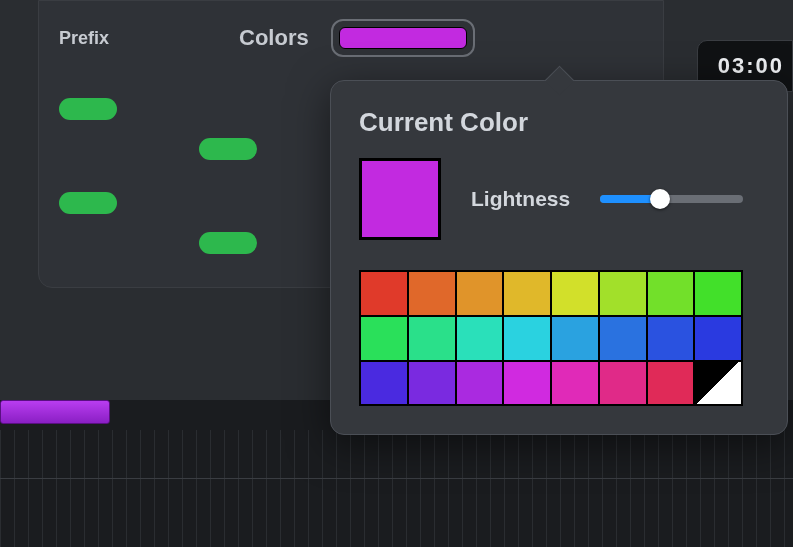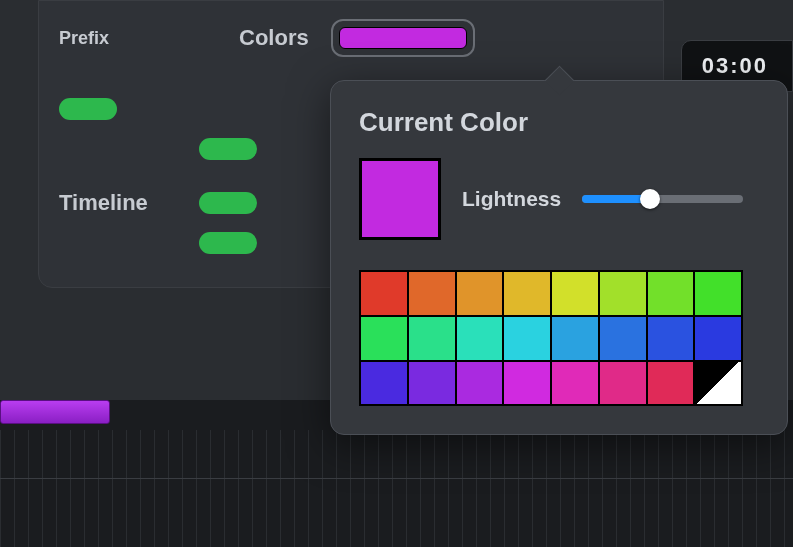--- a/index.html
+++ b/index.html
@@ -93,21 +93,21 @@
   }
 
   
   .time-badge {
     position: absolute;
     right: 0;
     top: 40px;
     background: #101214;
     border: 1px solid #3a3d42;
     border-radius: 10px 0 0 10px;
-    padding: 12px 24px 12px 20px;
+    padding: 12px 8px 12px 20px;
     color: #f0f2f5;
     font-variant-numeric: tabular-nums;
     font-weight: 600;
     font-size: 22px;
     letter-spacing: 2px;
   }
 
   
   .timeline-strip {
     position: absolute;
@@ -169,21 +169,21 @@
   .popover h2 {
     font-size: 26px;
     font-weight: 700;
     color: #d3d7dd;
     margin-bottom: 20px;
   }
 
   .current-row {
     display: flex;
     align-items: center;
-    gap: 21px;
+    gap: 30px;
     margin-bottom: 30px;
   }
   .current-swatch {
     width: 82px;
     height: 82px;
     border: 3px solid #000;
   }
   .lightness-label {
     font-size: 21px;
     font-weight: 600;
@@ -253,21 +253,20 @@
   </div>
   <div class="rows-group">
     <div class="sub-row">
       <div class="toggle"></div>
     </div>
     <div class="sub-row">
       <div class="sub-label"></div>
       <div class="toggle"></div>
     </div>
     <div class="sub-row" style="margin-top:14px">
-      <div class="sub-label">Timeline</div>
       <div class="toggle"></div>
     </div>
     <div class="sub-row">
       <div class="sub-label"></div>
       <div class="toggle"></div>
     </div>
   </div>
 </div>
 
 <div class="time-badge">03:00</div>

